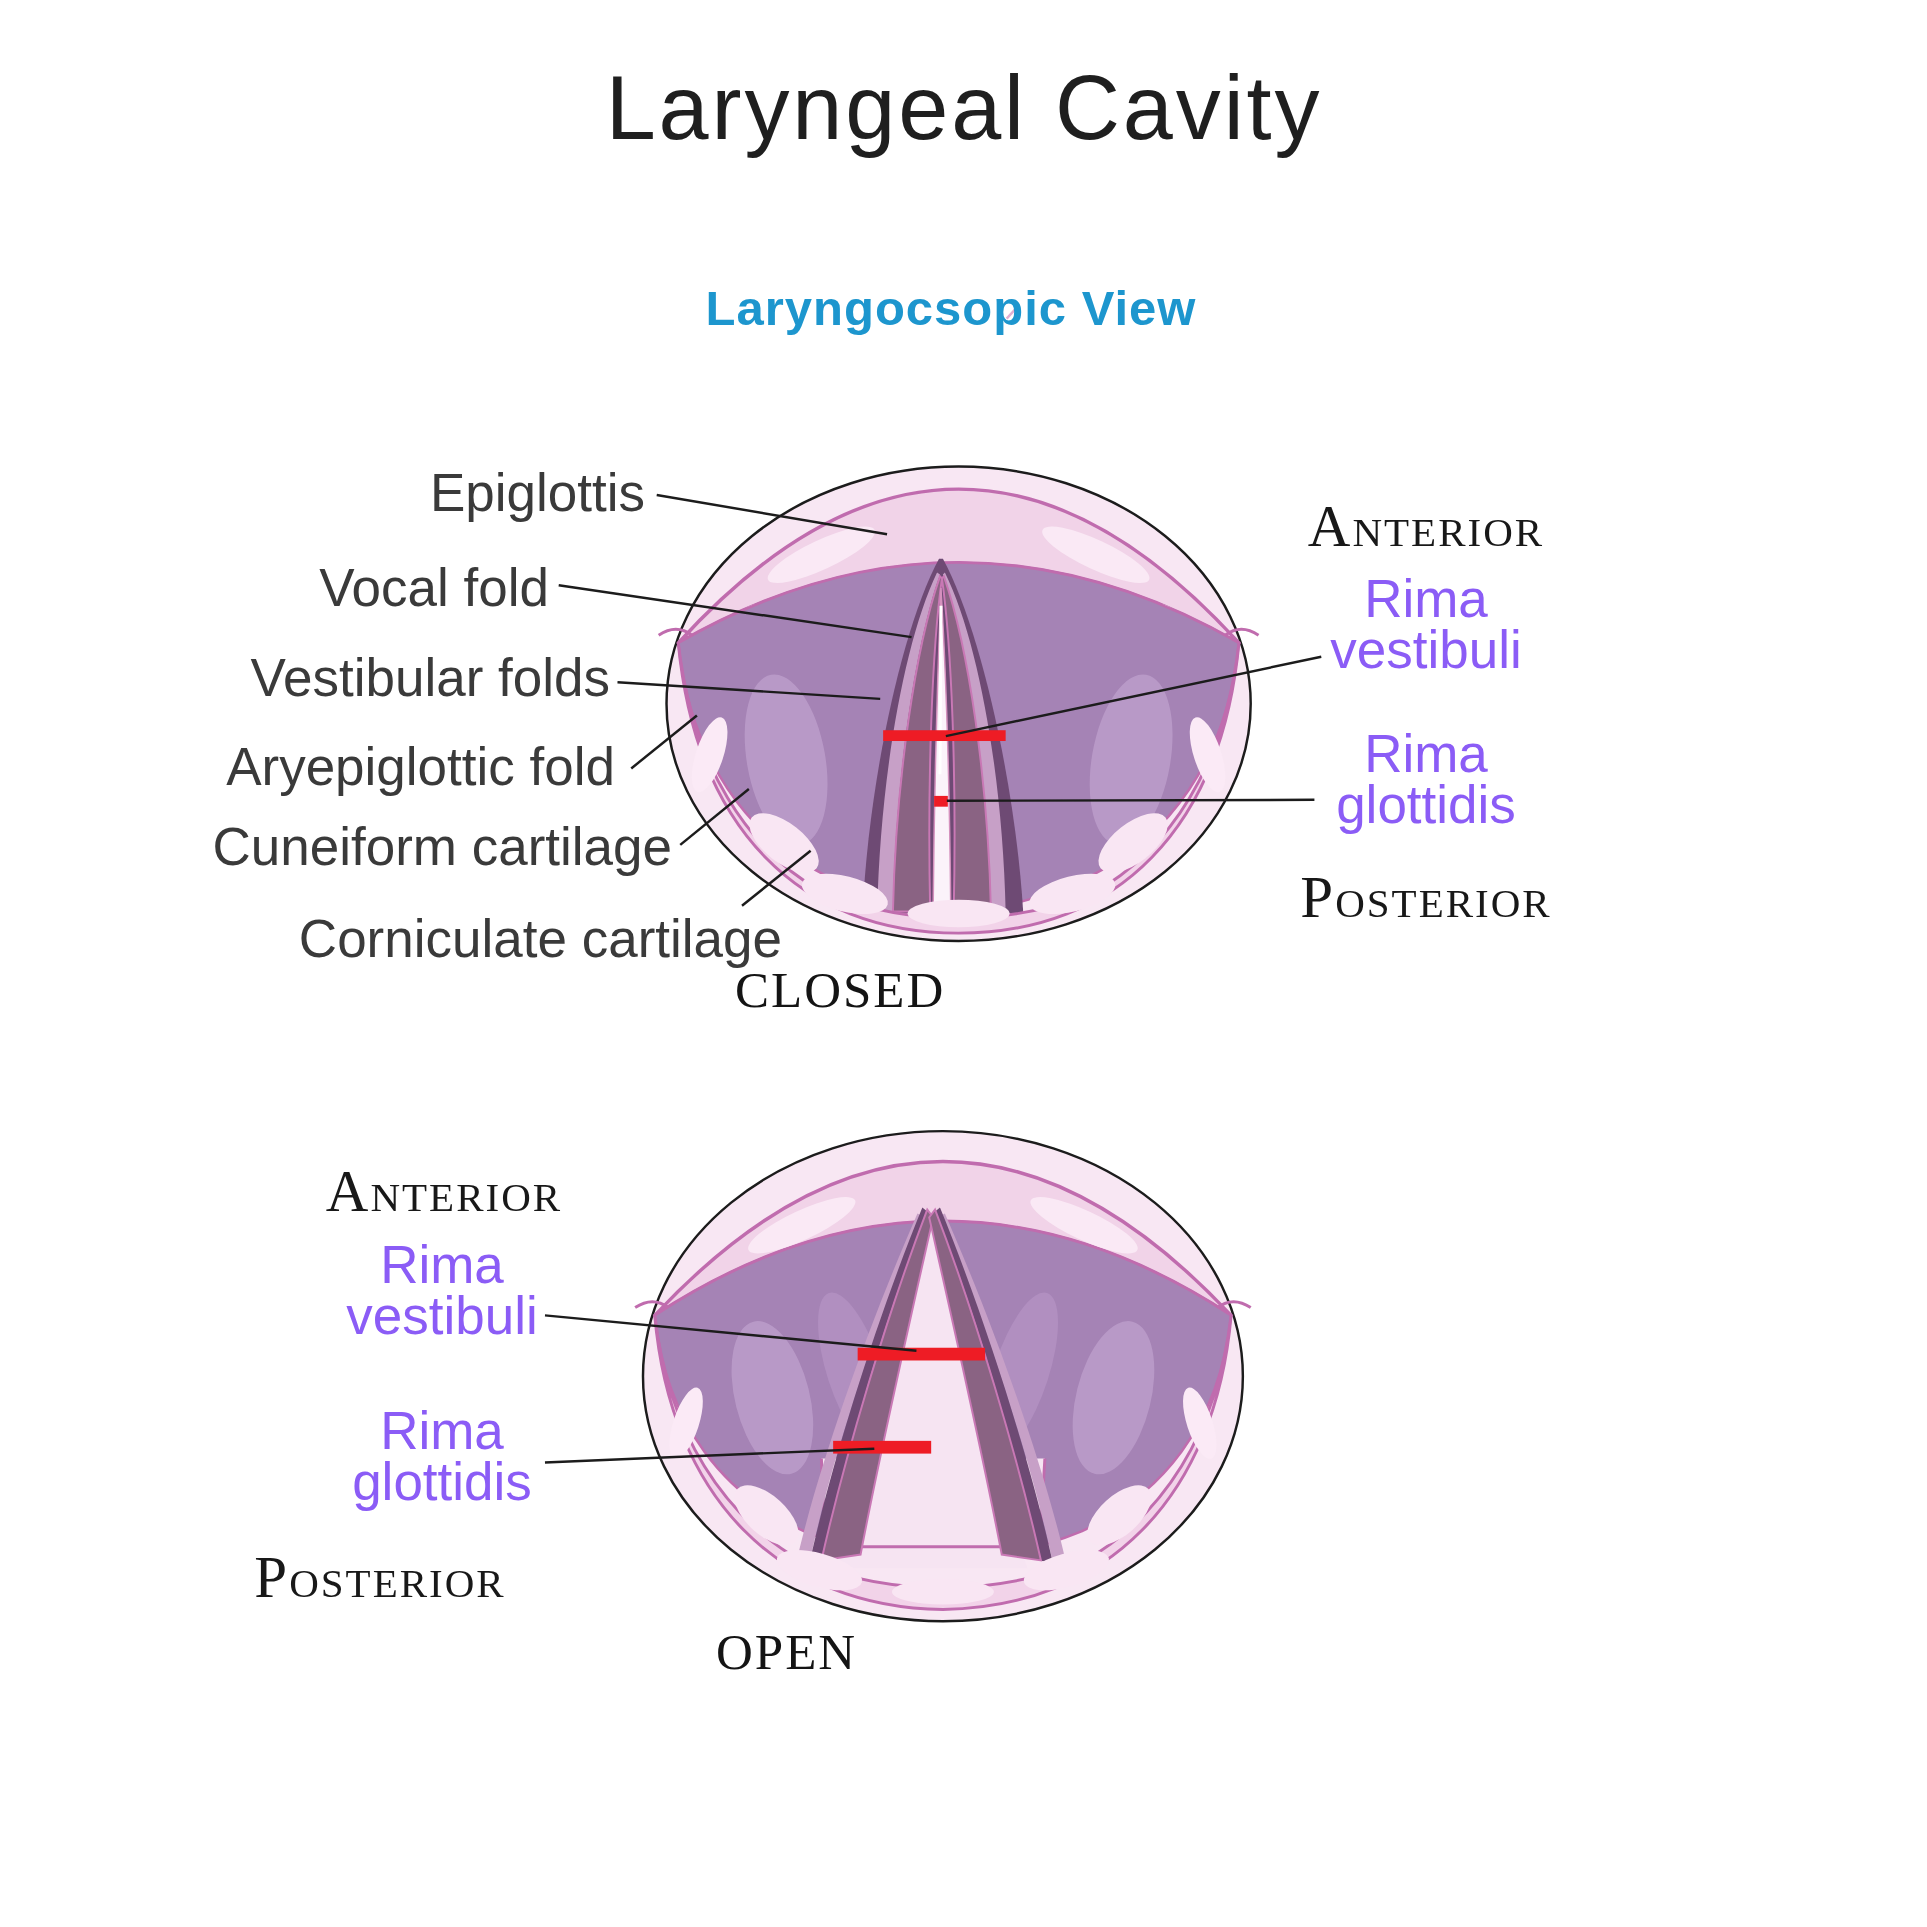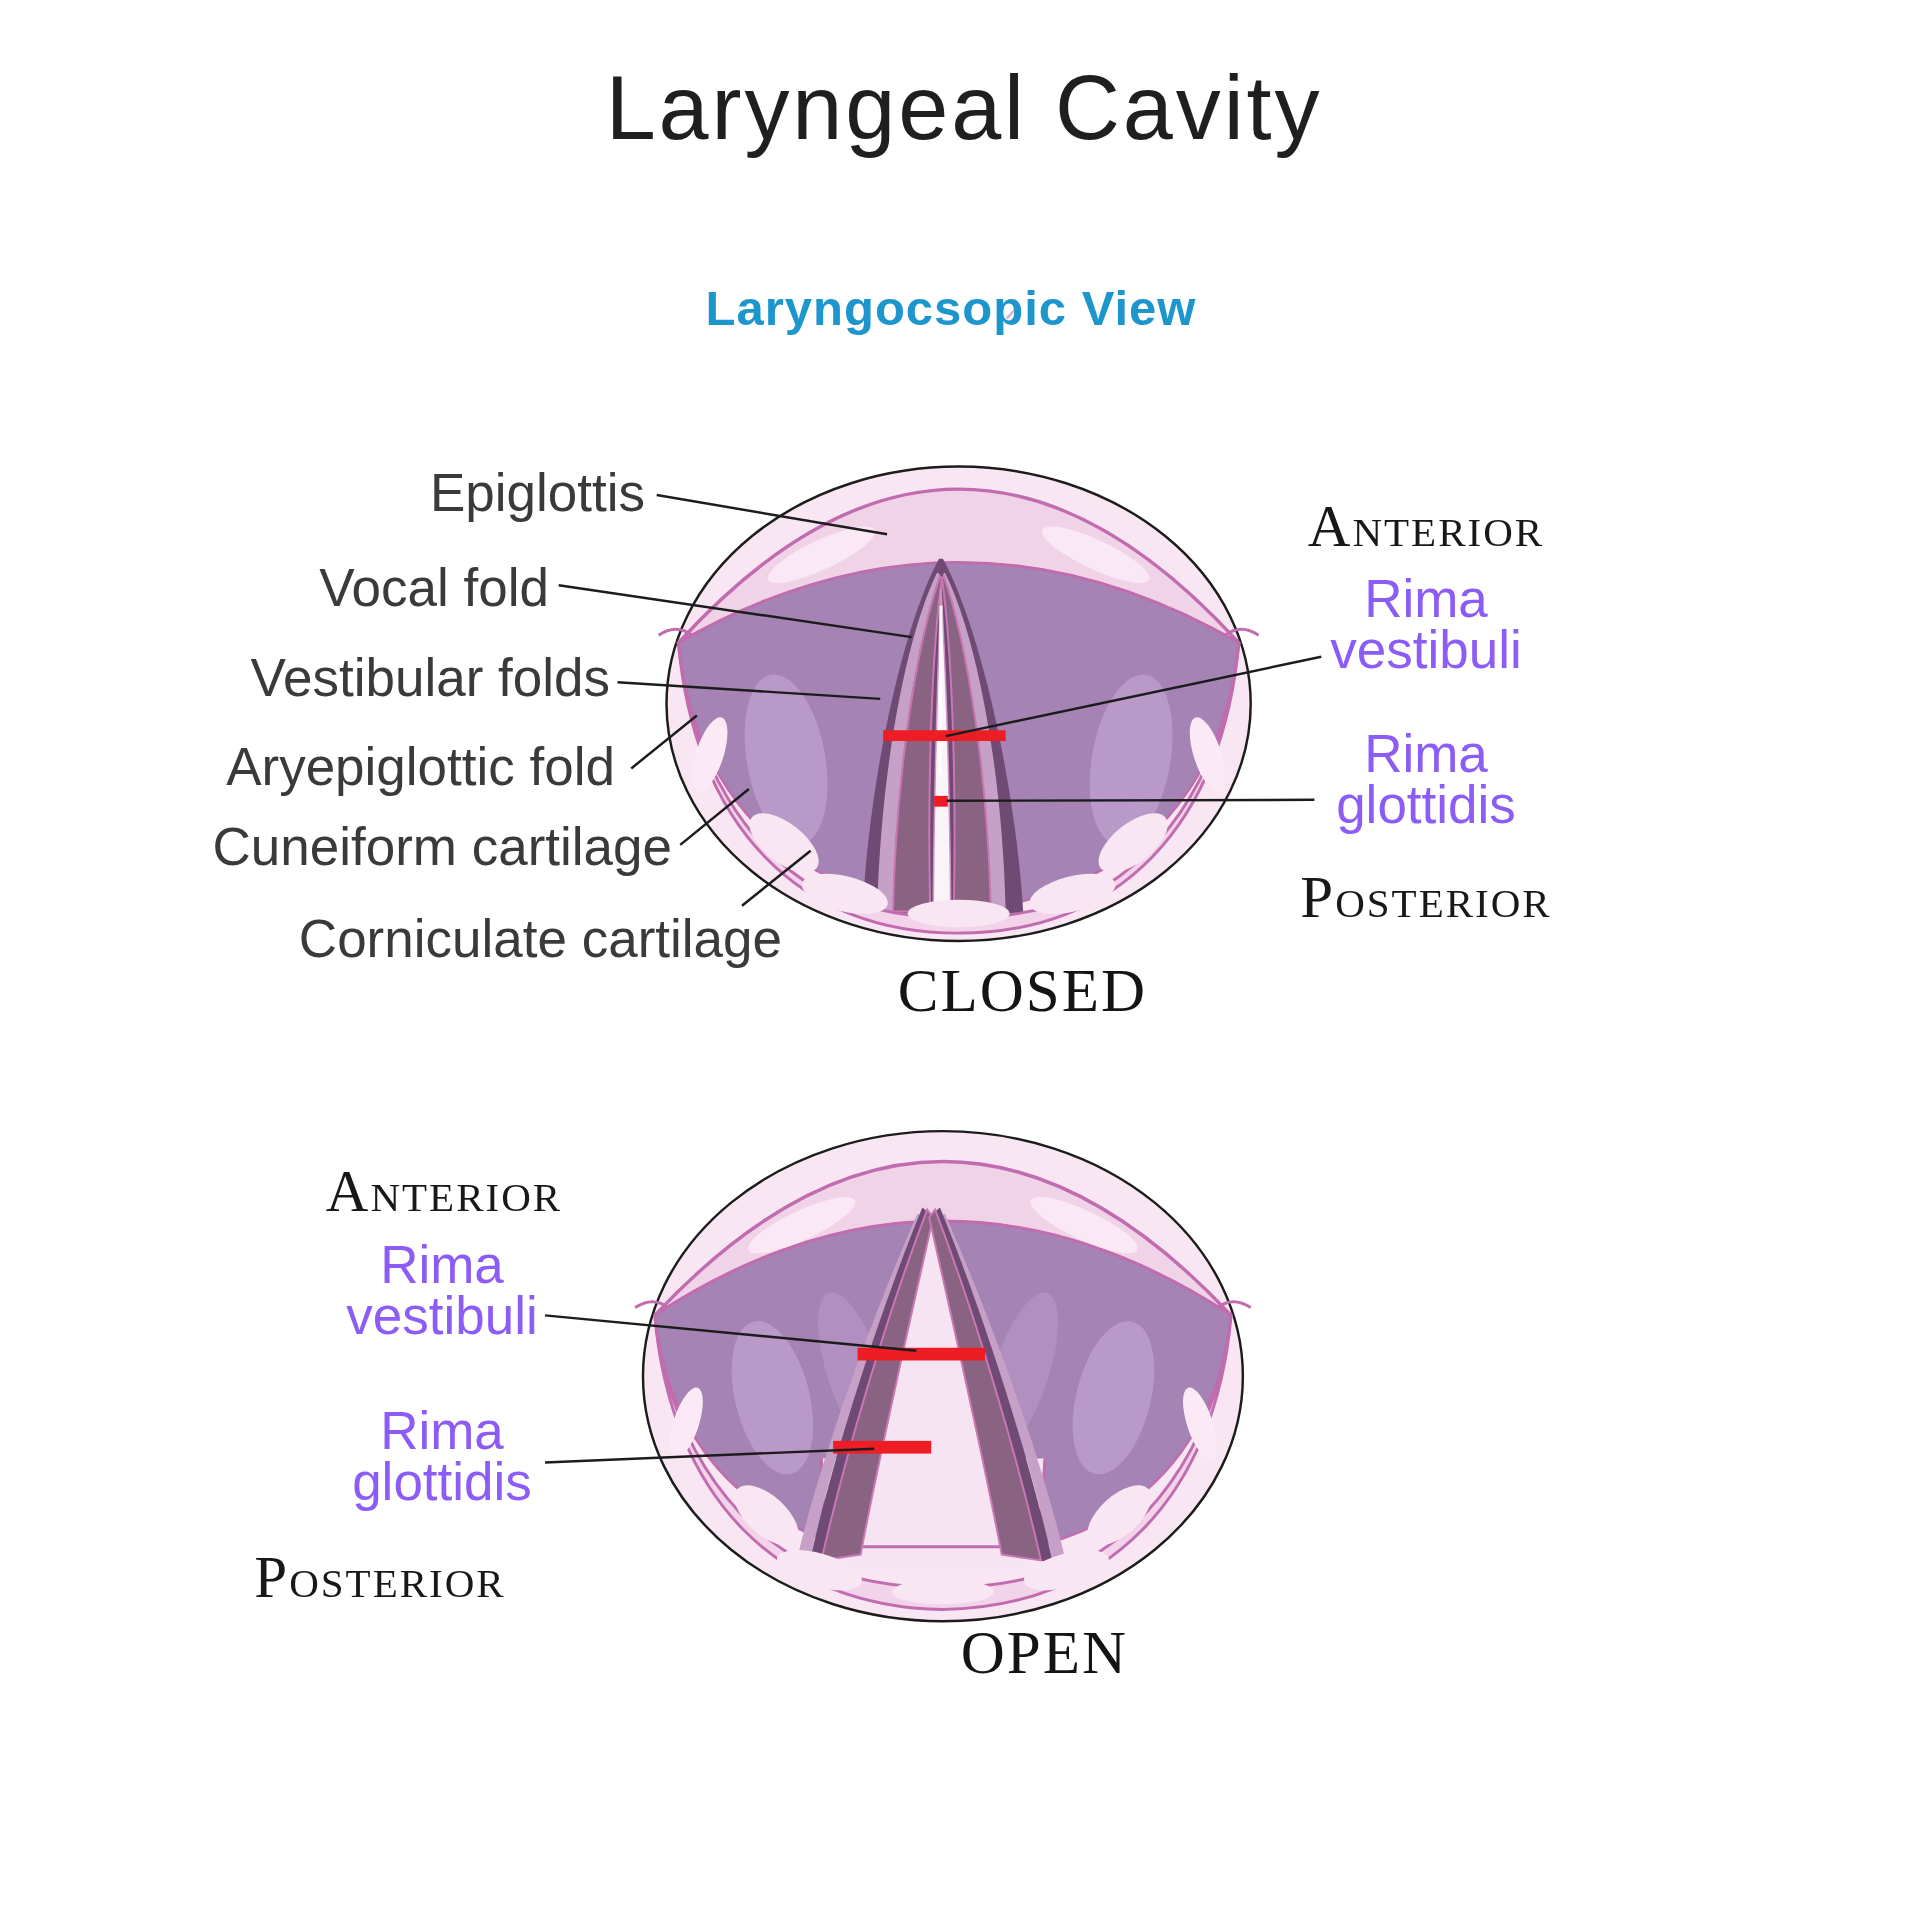--- a/index.html
+++ b/index.html
@@ -21,21 +21,21 @@
   .dir-label{
     position:absolute;font-family:"Liberation Serif", serif;font-variant:small-caps;
     font-size:59px;line-height:63px;color:#181818;letter-spacing:2px;text-align:center;width:412px;
   }
   .two-line{
     position:absolute;width:412px;text-align:center;color:#8b5cf6;
     font-size:53px;line-height:51px;
   }
   .caption{
     position:absolute;font-family:"Liberation Serif", serif;
-    font-size:61px;line-height:67px;color:#141414;letter-spacing:2px;text-align:right;width:412px;
+    font-size:51px;line-height:67px;color:#141414;letter-spacing:2px;text-align:left;width:412px;
   }
 </style>
 </head>
 <body>
 
 <div class="stage">
 
   <svg class="svg-layer" viewBox="0 0 1967 1967">
 
     <g>

